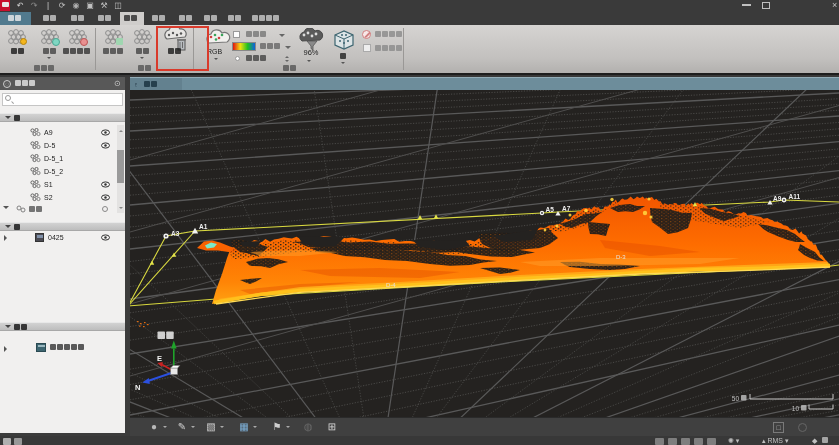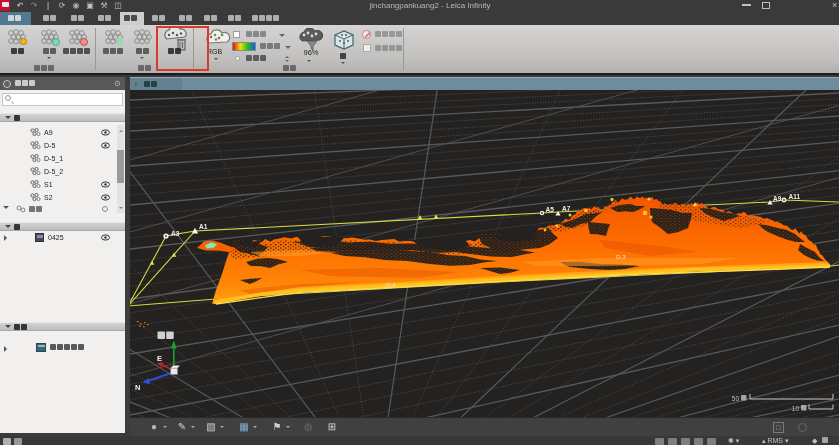--- a/index.html
+++ b/index.html
@@ -15,21 +15,20 @@
 <div class="abs" style="left:0;top:0;width:10px;height:11px;background:#c8102e"></div>
 <div class="abs" style="left:1.5px;top:2px;width:7px;height:5px;background:#e8e8e8;border-radius:1px"></div>
 <div class="abs" style="left:14px;top:0px;width:12px;height:11px;color:#d0d0d0;font-size:8px;line-height:11px;text-align:center">↶</div>
 <div class="abs" style="left:28px;top:0px;width:12px;height:11px;color:#8a8a8a;font-size:8px;line-height:11px;text-align:center">↷</div>
 <div class="abs" style="left:42px;top:0px;width:12px;height:11px;color:#8a8a8a;font-size:8px;line-height:11px;text-align:center">❙</div>
 <div class="abs" style="left:56px;top:0px;width:12px;height:11px;color:#c0c0c0;font-size:8px;line-height:11px;text-align:center">⟳</div>
 <div class="abs" style="left:70px;top:0px;width:12px;height:11px;color:#b0b0b0;font-size:8px;line-height:11px;text-align:center">◉</div>
 <div class="abs" style="left:84px;top:0px;width:12px;height:11px;color:#c0c0c0;font-size:8px;line-height:11px;text-align:center">▣</div>
 <div class="abs" style="left:98px;top:0px;width:12px;height:11px;color:#c0c0c0;font-size:8px;line-height:11px;text-align:center">⚒</div>
 <div class="abs" style="left:112px;top:0px;width:12px;height:11px;color:#c0c0c0;font-size:8px;line-height:11px;text-align:center">◫</div>
-<div class="abs" style="left:300px;top:1px;width:260px;height:10px;color:#b8b8b8;font-size:8px;line-height:10px;text-align:center">jinchangpankuang2 - Leica Infinity</div>
 <div class="abs" style="left:742px;top:4px;width:9px;height:2px;background:#c0c0c0"></div>
 <div class="abs" style="left:762px;top:1.5px;width:8px;height:7px;border:1px solid #c0c0c0"></div>
 <div class="abs" style="left:832px;top:0;width:7px;height:11px;color:#c0c0c0;font-size:9px;line-height:11px">×</div>
 </div>
 <div class="abs" style="left:0;top:12px;width:839px;height:13px;background:#3a3a3a">
 <div class="abs" style="left:0;top:0;width:31px;height:13px;background:#517a8e"></div>
 <div class="abs" style="left:8px;top:3px;color:#eee"><i class="z z6"></i><i class="z z6"></i></div>
 <div class="abs" style="left:120px;top:0;width:24px;height:13px;background:#cfcdcb"></div>
 <div class="abs" style="left:43px;top:3px;color:#cccccc"><i class="z z6"></i><i class="z z6"></i></div>
 <div class="abs" style="left:71px;top:3px;color:#cccccc"><i class="z z6"></i><i class="z z6"></i></div>

